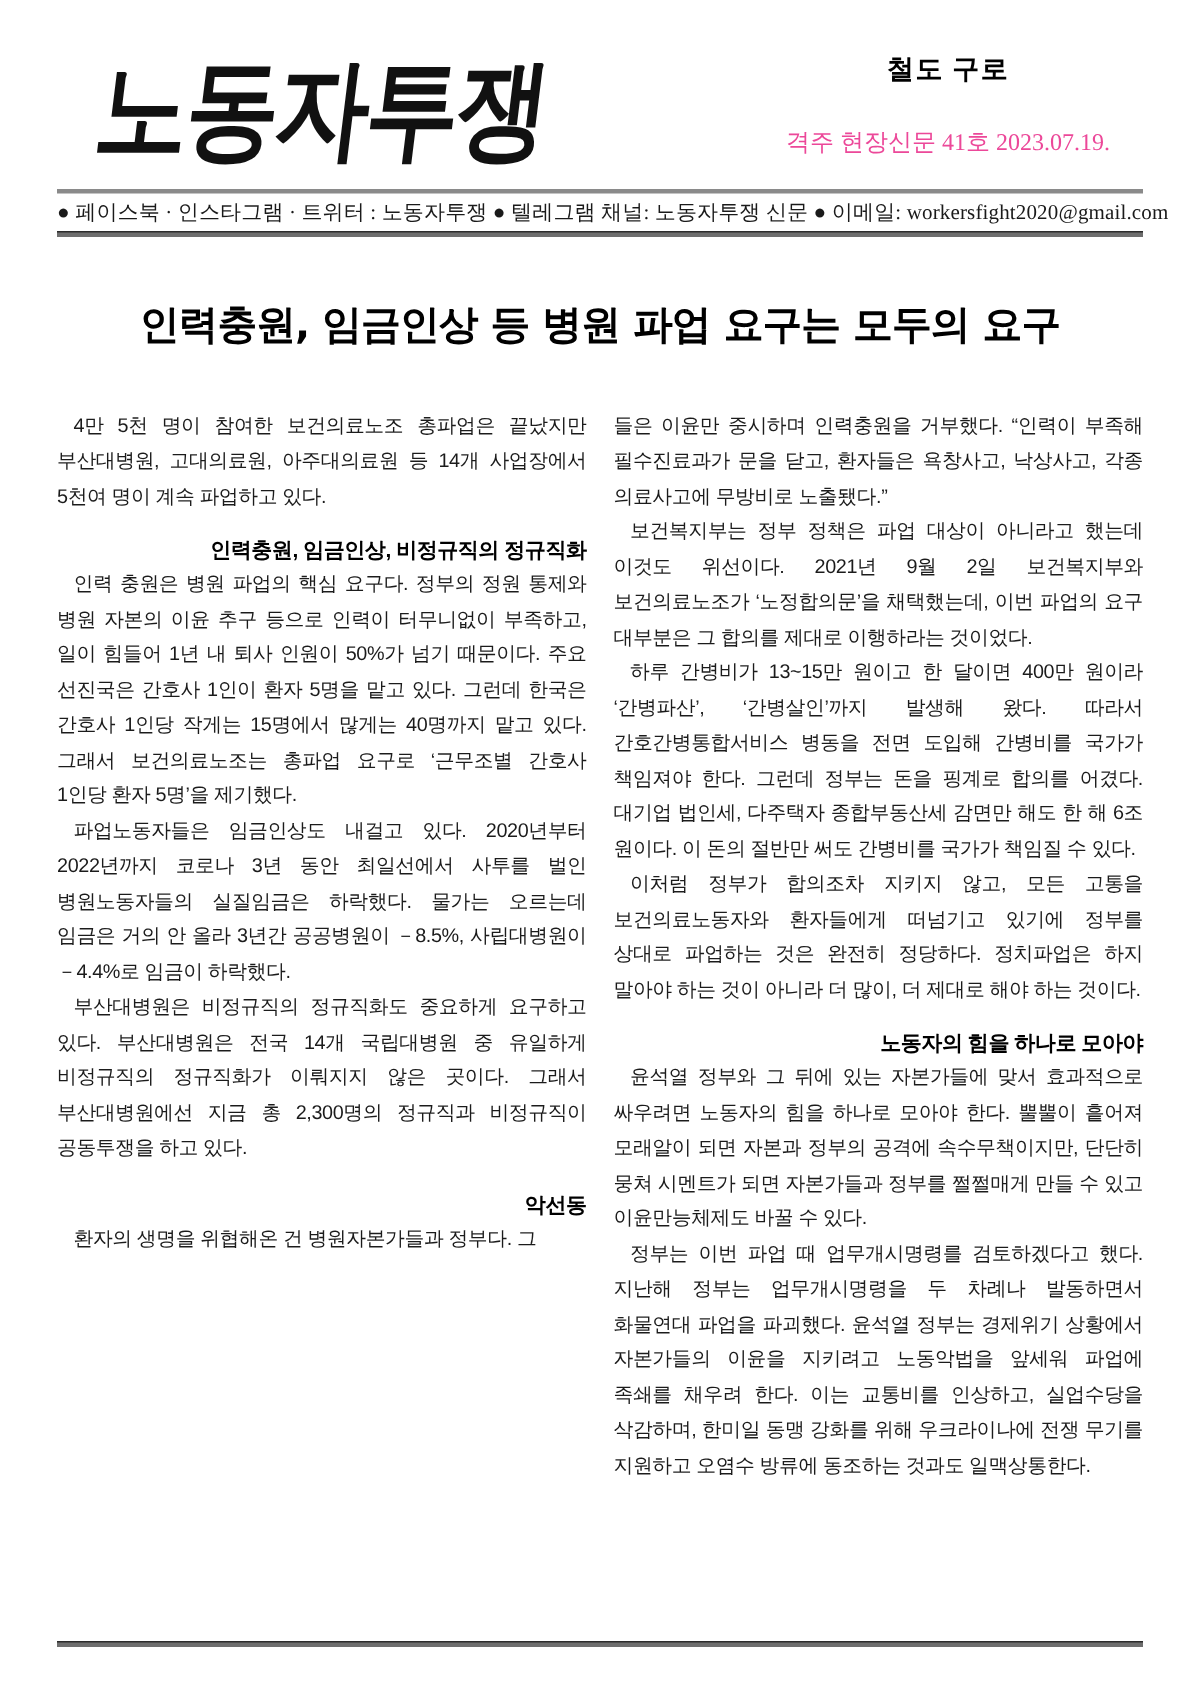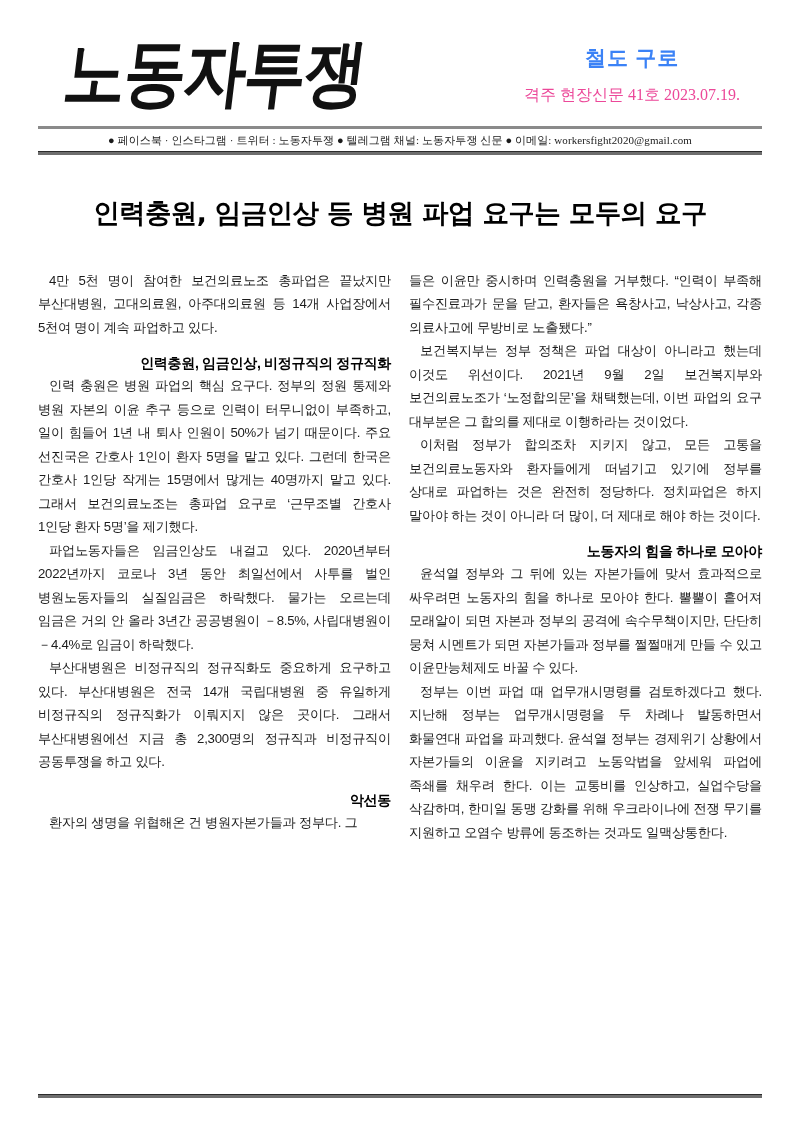--- a/index.html
+++ b/index.html
@@ -49,44 +49,44 @@
     white-space: nowrap;
   }
   .masthead-right {
     flex: 0 0 auto;
     text-align: center;
     padding-right: 22px;
     padding-bottom: 6px;
   }
   .edition-name {
     font-family: "Liberation Serif", "DejaVu Serif", serif;
-    font-size: 21px;
+    font-size: 18px;
     font-weight: 700;
     letter-spacing: 1px;
-    color: #3b82f6;
-    margin-bottom: 13px;
+    color: #000000;
+    margin-bottom: 27px;
   }
   .edition-meta {
     font-family: "Liberation Serif", "DejaVu Serif", serif;
     font-size: 16px;
     font-weight: 400;
     color: #ec4899;
     white-space: nowrap;
   }
 
   
   .rule-top {
     height: 3px;
     background: #8a8a8a;
     margin-top: 14px;
   }
   .contact-strip {
     text-align: center;
     font-family: "Liberation Serif", "DejaVu Serif", serif;
-    font-size: 11px;
+    font-size: 14px;
     color: #1a1a1a;
     padding: 4px 0 3px 0;
     white-space: nowrap;
     letter-spacing: 0.1px;
   }
   .rule-under {
     height: 4px;
     background: #6e6e6e;
     border-top: 1px solid #2b2b2b;
     box-sizing: border-box;
@@ -174,20 +174,21 @@
         <h2 class="sub-head">인력충원, 임금인상, 비정규직의 정규직화</h2>
         <p class="body-text">인력 충원은 병원 파업의 핵심 요구다. 정부의 정원 통제와 병원 자본의 이윤 추구 등으로 인력이 터무니없이 부족하고, 일이 힘들어 1년 내 퇴사 인원이 50%가 넘기 때문이다. 주요 선진국은 간호사 1인이 환자 5명을 맡고 있다. 그런데 한국은 간호사 1인당 작게는 15명에서 많게는 40명까지 맡고 있다. 그래서 보건의료노조는 총파업 요구로 ‘근무조별 간호사 1인당 환자 5명’을 제기했다.</p>
         <p class="body-text">파업노동자들은 임금인상도 내걸고 있다. 2020년부터 2022년까지 코로나 3년 동안 최일선에서 사투를 벌인 병원노동자들의 실질임금은 하락했다. 물가는 오르는데 임금은 거의 안 올라 3년간 공공병원이 －8.5%, 사립대병원이 －4.4%로 임금이 하락했다.</p>
         <p class="body-text">부산대병원은 비정규직의 정규직화도 중요하게 요구하고 있다. 부산대병원은 전국 14개 국립대병원 중 유일하게 비정규직의 정규직화가 이뤄지지 않은 곳이다. 그래서 부산대병원에선 지금 총 2,300명의 정규직과 비정규직이 공동투쟁을 하고 있다.</p>
         <h2 class="sub-head indented">악선동</h2>
         <p class="body-text">환자의 생명을 위협해온 건 병원자본가들과 정부다. 그</p>
       </div>
     <div class="column" id="col-right">
         <p class="body-text noindent">들은 이윤만 중시하며 인력충원을 거부했다. “인력이 부족해 필수진료과가 문을 닫고, 환자들은 욕창사고, 낙상사고, 각종 의료사고에 무방비로 노출됐다.”</p>
         <p class="body-text">보건복지부는 정부 정책은 파업 대상이 아니라고 했는데 이것도 위선이다. 2021년 9월 2일 보건복지부와 보건의료노조가 ‘노정합의문’을 채택했는데, 이번 파업의 요구 대부분은 그 합의를 제대로 이행하라는 것이었다.</p>
+        <p class="body-text">하루 간병비가 13~15만 원이고 한 달이면 400만 원이라 ‘간병파산’, ‘간병살인’까지 발생해 왔다. 따라서 간호간병통합서비스 병동을 전면 도입해 간병비를 국가가 책임져야 한다. 그런데 정부는 돈을 핑계로 합의를 어겼다. 대기업 법인세, 다주택자 종합부동산세 감면만 해도 한 해 6조 원이다. 이 돈의 절반만 써도 간병비를 국가가 책임질 수 있다.</p>
         <p class="body-text">이처럼 정부가 합의조차 지키지 않고, 모든 고통을 보건의료노동자와 환자들에게 떠넘기고 있기에 정부를 상대로 파업하는 것은 완전히 정당하다. 정치파업은 하지 말아야 하는 것이 아니라 더 많이, 더 제대로 해야 하는 것이다.</p>
         <h2 class="sub-head">노동자의 힘을 하나로 모아야</h2>
         <p class="body-text">윤석열 정부와 그 뒤에 있는 자본가들에 맞서 효과적으로 싸우려면 노동자의 힘을 하나로 모아야 한다. 뿔뿔이 흩어져 모래알이 되면 자본과 정부의 공격에 속수무책이지만, 단단히 뭉쳐 시멘트가 되면 자본가들과 정부를 쩔쩔매게 만들 수 있고 이윤만능체제도 바꿀 수 있다.</p>
         <p class="body-text">정부는 이번 파업 때 업무개시명령를 검토하겠다고 했다. 지난해 정부는 업무개시명령을 두 차례나 발동하면서 화물연대 파업을 파괴했다. 윤석열 정부는 경제위기 상황에서 자본가들의 이윤을 지키려고 노동악법을 앞세워 파업에 족쇄를 채우려 한다. 이는 교통비를 인상하고, 실업수당을 삭감하며, 한미일 동맹 강화를 위해 우크라이나에 전쟁 무기를 지원하고 오염수 방류에 동조하는 것과도 일맥상통한다.</p>
       </div>
   </div>
 
   <div class="rule-bottom"></div>
 </div>
 

